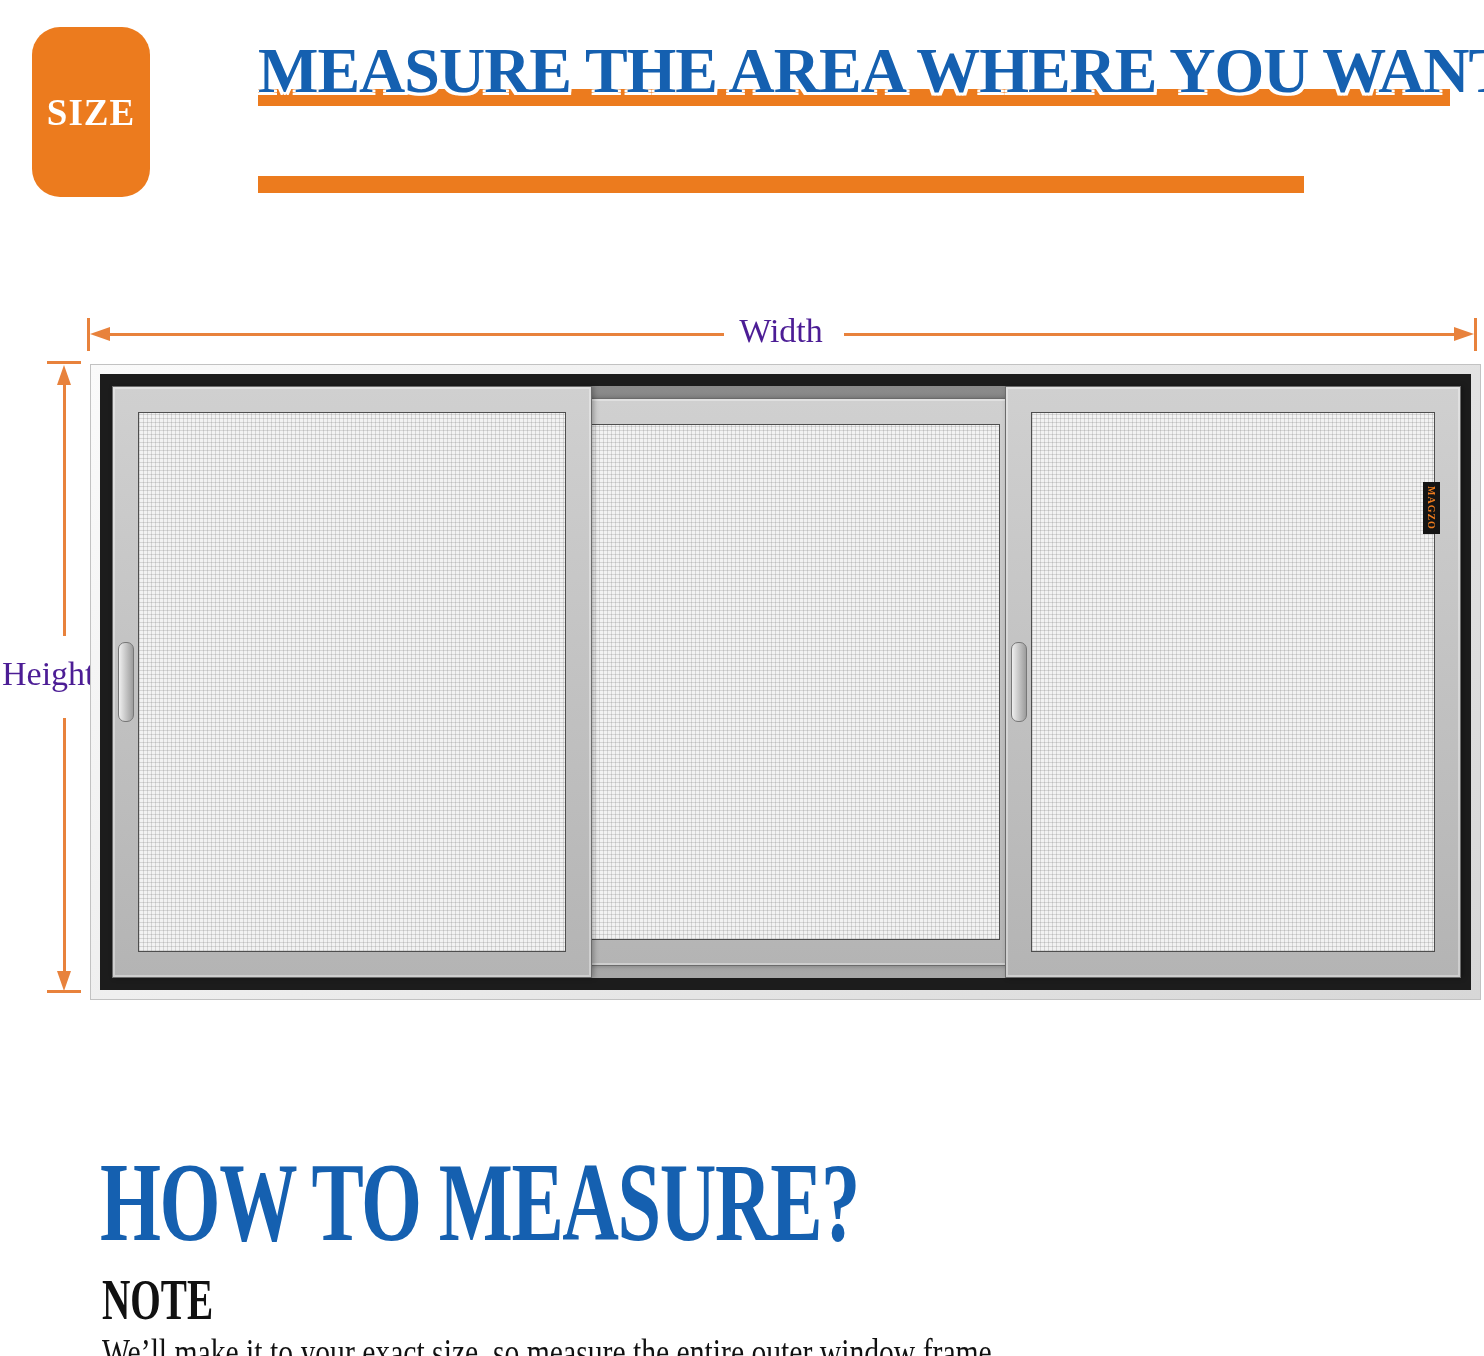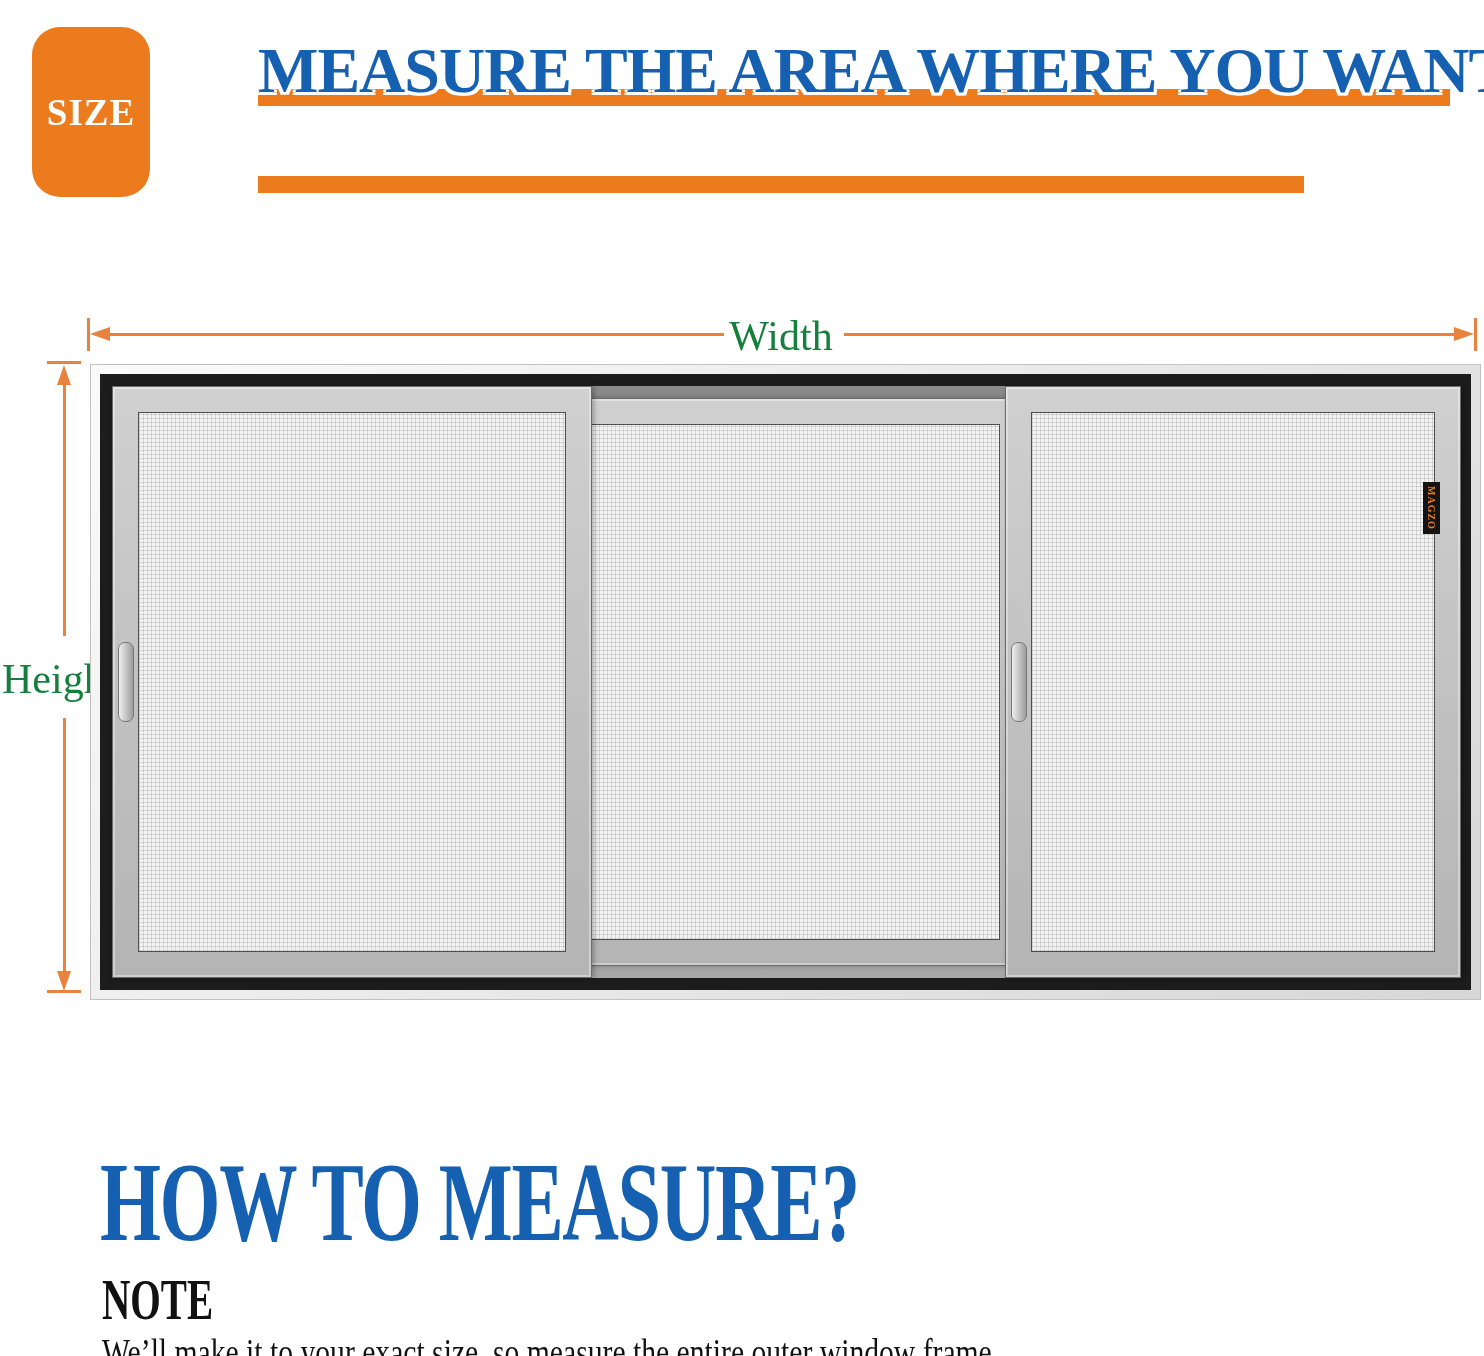--- a/index.html
+++ b/index.html
@@ -29,21 +29,21 @@
   .title-bar2{left:258px;top:152px;width:1046px;}
   
   .arrow-seg{position:absolute;background:var(--arrow_orange,#E8823C);}
   .tri{position:absolute;width:0;height:0;}
   .wtick-l{left:87px;top:294px;width:3px;height:33px;}
   .wtick-r{left:1474px;top:294px;width:3px;height:33px;}
   .whead-l{left:90px;top:303px;border-top:7px solid transparent;border-bottom:7px solid transparent;border-right:20px solid var(--arrow_orange,#E8823C);}
   .whead-r{left:1454px;top:303px;border-top:7px solid transparent;border-bottom:7px solid transparent;border-left:20px solid var(--arrow_orange,#E8823C);}
   .wseg1{left:108px;top:309px;width:616px;height:3px;}
   .wseg2{left:844px;top:309px;width:612px;height:3px;}
-  .dim-label{position:absolute;font-size:42px;color:#15803d;}
+  .dim-label{position:absolute;font-size:34px;color:#4c1d95;}
   .width-label{left:726px;top:288px;width:110px;text-align:center;}
   .htick-t{left:47px;top:337px;width:34px;height:3px;}
   .htick-b{left:47px;top:966px;width:34px;height:3px;}
   .hhead-t{left:57px;top:341px;border-left:7px solid transparent;border-right:7px solid transparent;border-bottom:20px solid var(--arrow_orange,#E8823C);}
   .hhead-b{left:57px;top:947px;border-left:7px solid transparent;border-right:7px solid transparent;border-top:20px solid var(--arrow_orange,#E8823C);}
   .hseg1{left:63px;top:359px;width:3px;height:253px;}
   .hseg2{left:63px;top:694px;width:3px;height:255px;}
   .height-label{left:2px;top:631px;width:90px;text-align:left;}
   
   .window{position:absolute;left:90px;top:340px;width:1391px;height:636px;}

